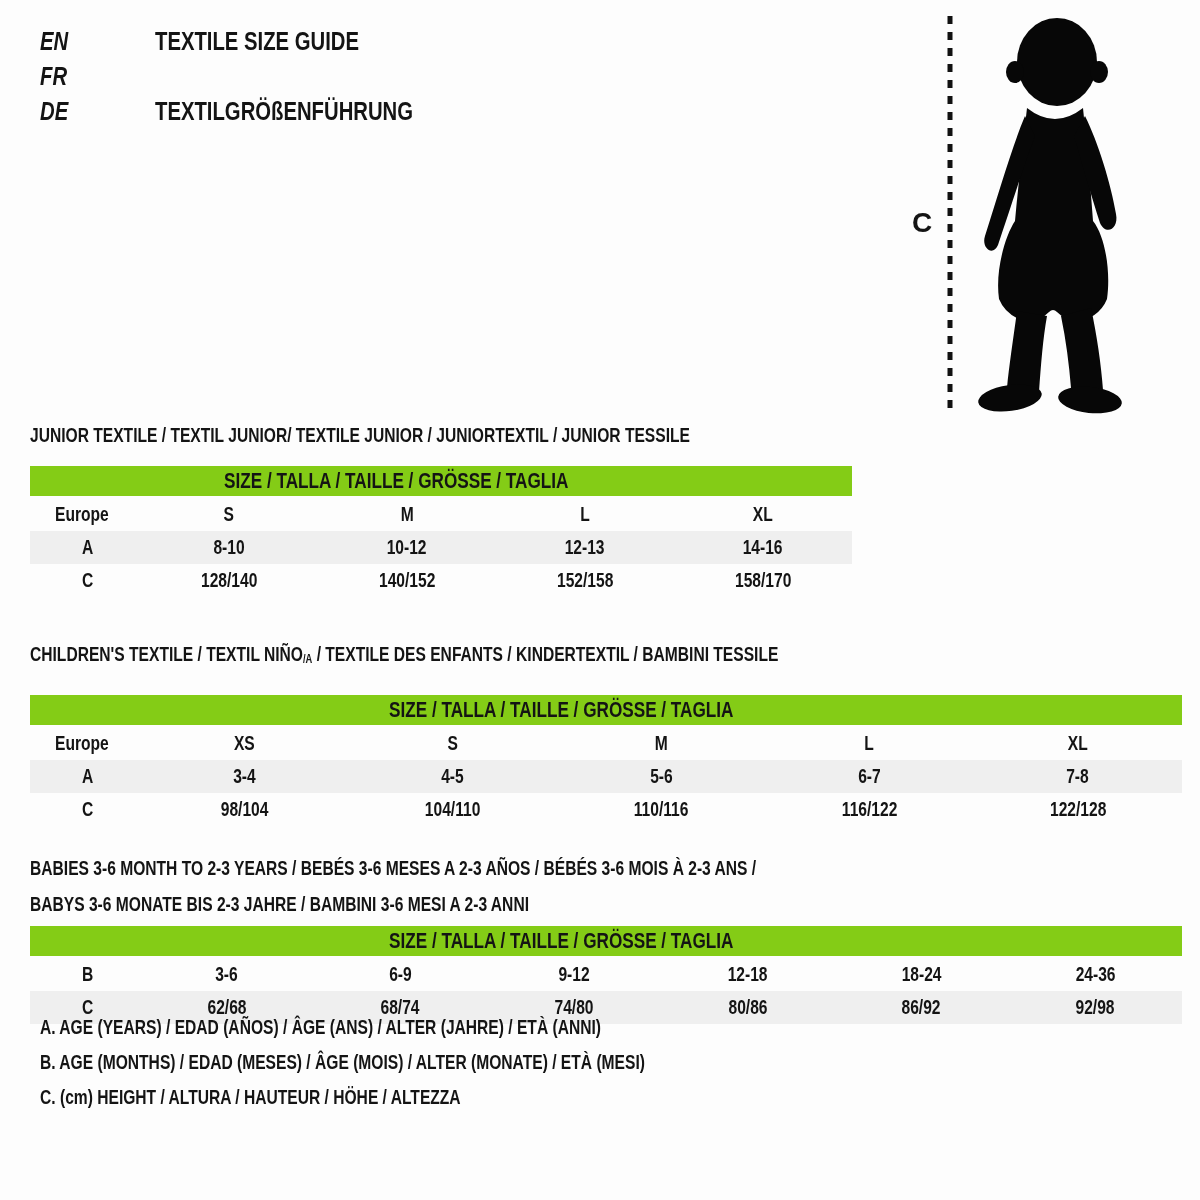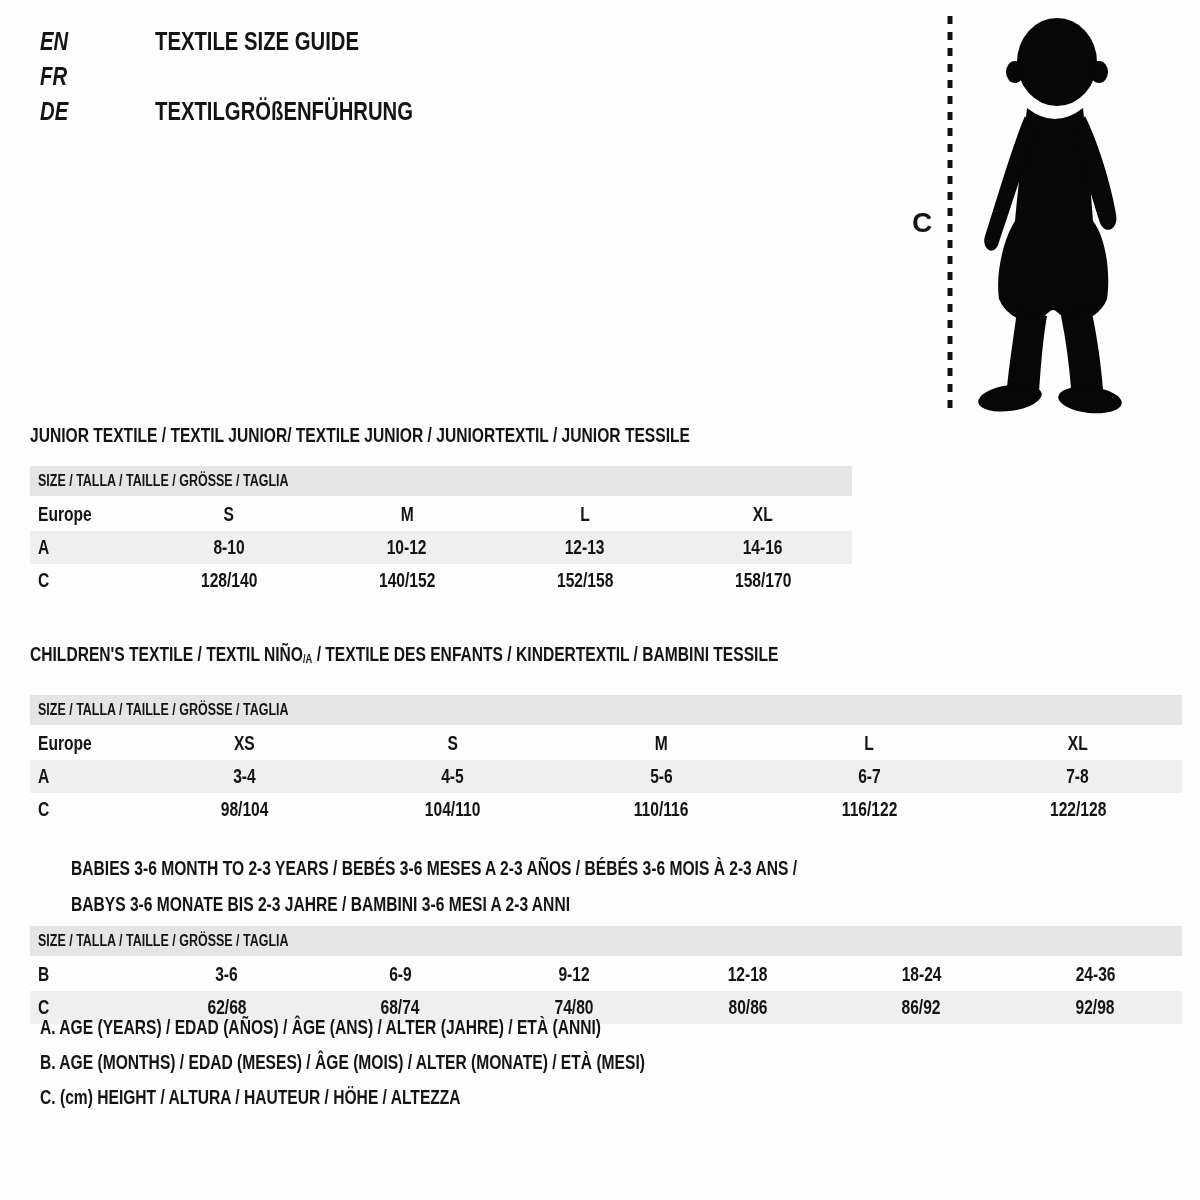--- a/index.html
+++ b/index.html
@@ -26,41 +26,41 @@
   #figure { position: absolute; left: 900px; top: 8px; width: 250px; height: 412px; }
   #figure svg { display: block; width: 250px; height: 412px; }
   #c-label { position: absolute; left: 912px; top: 208px; font-size: 28px; line-height: 30px; }
 
   
   .sec { position: absolute; left: 30px; }
   #sec-junior   { top: 424px; width: 822px; }
   #sec-children { top: 643px; width: 1152px; }
   #sec-babies   { top: 850px; width: 1152px; }
   .sec-title { font-size: 20px; line-height: 22px; font-weight: 700; }
-  #sec-babies .sec-title { line-height: 36px; margin-left: 41px; }
+  #sec-babies .sec-title { line-height: 36px; }
   .title-line { display: block; }
   .sub-a { font-size: 12px; vertical-align: -2px; }
 
   .size-table { border-collapse: separate; border-spacing: 0; width: 100%; table-layout: fixed; }
   #sec-junior .size-table   { margin-top: 20px; }
   #sec-children .size-table { margin-top: 25px; }
   #sec-babies .size-table   { margin-top: 4px; }
   .c-label-col { width: 110px; }
   .bar-row th {
-    background: #e5e5e5;
+    background: #84cc16;
     height: 32px;
-    text-align: left;
+    text-align: center;
     padding-left: 8px;
-    font-size: 16px;
+    font-size: 22px;
     border-bottom: 2px solid #fdfdfd;
   }
   .size-table tbody tr { height: 33px; }
   .size-table tbody tr:nth-child(2) { background: #efefef; }
   .size-table tbody th {
-    text-align: left; padding-left: 8px; font-size: 20px; font-weight: 700;
+    text-align: center; padding-left: 8px; font-size: 20px; font-weight: 700;
   }
   .size-table tbody td { text-align: center; font-size: 20px; }
 
   
   #legend { position: absolute; left: 30px; top: 1010px; }
   .legend-line { height: 35px; line-height: 35px; font-size: 20px; padding-left: 10px; }
 </style>
 </head>
 <body>
 

